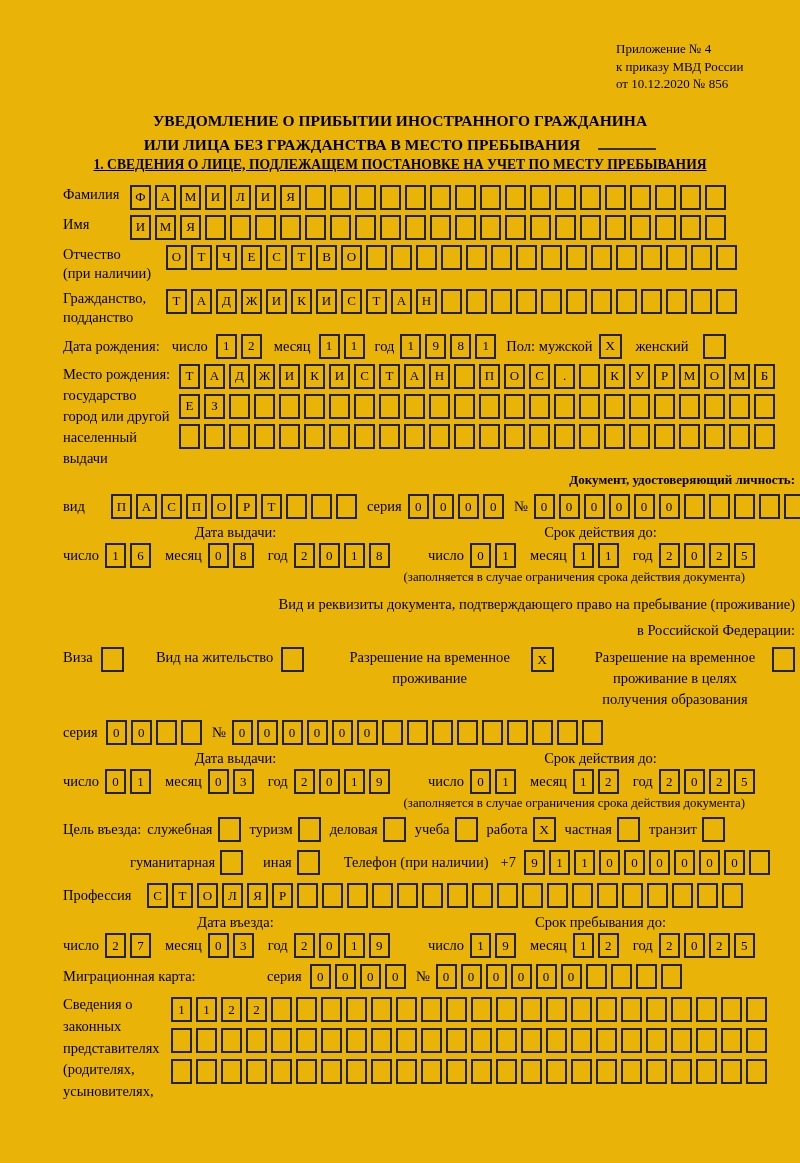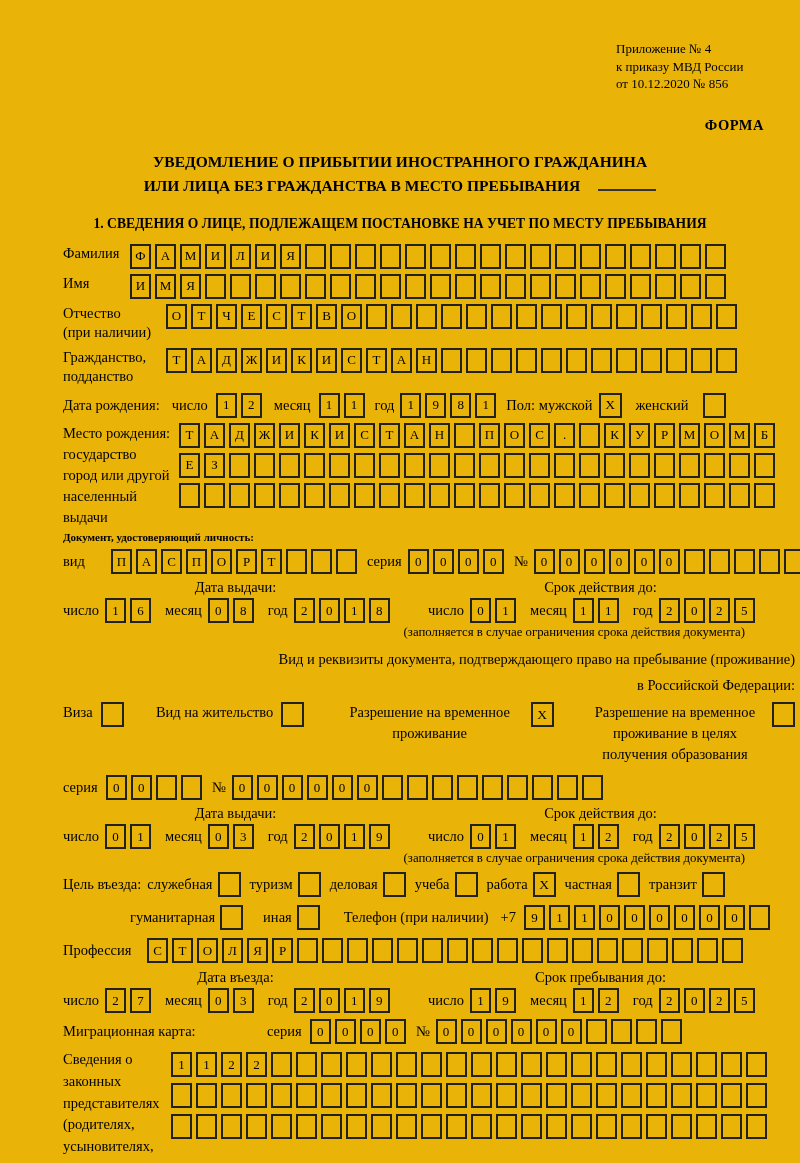--- a/index.html
+++ b/index.html
@@ -3,31 +3,31 @@
 <meta charset="utf-8">
 <style>
   html,body{margin:0;padding:0;background:#fff;}
   .page{position:relative;width:800px;height:1163px;background:#eab308;overflow:hidden;
         font-family:"Liberation Serif","DejaVu Serif",serif;color:#000;}
   .hdr{margin:40px 0 0 616px;font-size:13px;line-height:1.35;}
   .hdr-note{margin:5px 0 0 616px;font-size:12.5px;line-height:1.3;}
   .forma{margin:24px 36px 0 0;text-align:right;font-weight:bold;font-size:14.5px;letter-spacing:.5px;}
   .title{margin-top:16px;text-align:center;font-weight:bold;font-size:15.5px;line-height:1.55;}
   .blank-line{display:inline-block;width:58px;height:14px;border-bottom:2px solid #333;margin-left:18px;}
-  .section{margin-top:18px;text-align:center;font-weight:bold;font-size:13.6px;}
+  .section{text-align:center;font-weight:bold;font-size:13.6px;text-decoration:underline;}
   .content{padding:12px 5px 0 63px;font-size:14.5px;}
   .row{display:flex;align-items:flex-start;margin-bottom:5px;}
   .row.center{align-items:center;}
   .lbl{flex:none;line-height:1.35;}
   .cells{display:flex;flex-wrap:nowrap;}
   .cell{flex:none;width:21px;height:25px;box-sizing:border-box;border:2px solid #222;margin-right:4px;
         display:flex;align-items:center;justify-content:center;font-size:13px;}
   .cbox{display:inline-flex;flex:none;width:23px;height:25px;box-sizing:border-box;border:2px solid #222;
         align-items:center;justify-content:center;font-size:13.5px;}
-  .doc-head{text-align:left;font-weight:bold;font-size:11px;margin:3px 0 6px 0;}
+  .doc-head{text-align:right;font-weight:bold;font-size:13px;margin:3px 0 6px 0;}
   .dlabels{display:flex;margin-bottom:2px;}
   .dlabels .dl1{width:345px;text-align:center;}
   .dlabels .dl2{width:345px;text-align:center;margin-left:20px;}
   .dgroups{display:flex;margin-bottom:4px;}
   .dgrp{display:flex;align-items:center;width:345px;}
   .dgrp.g2{margin-left:20px;}
   .dgrp .dl{margin-right:6px;}
   .dgrp .dl+ .cells{margin-right:10px;}
   .note-r{font-size:12.8px;text-align:right;padding-right:50px;margin:-2px 0 6px 0;}
   .intro{line-height:1.8;text-align:right;}
@@ -51,21 +51,20 @@
 </head>
 <body>
 
 <div class="page">
 
   <div class="hdr">
     <div>Приложение № 4</div>
     <div>к приказу МВД России</div>
     <div>от 10.12.2020 № 856</div>
   </div>
-  <div class="forma">ФОРМА</div>
 
   <div class="title">
     <div>УВЕДОМЛЕНИЕ О ПРИБЫТИИ ИНОСТРАННОГО ГРАЖДАНИНА</div>
     <div>
       <span>ИЛИ ЛИЦА БЕЗ ГРАЖДАНСТВА В МЕСТО ПРЕБЫВАНИЯ</span><span class="blank-line"></span>
     </div>
   </div>
 
   <div class="section">1. СВЕДЕНИЯ О ЛИЦЕ, ПОДЛЕЖАЩЕМ ПОСТАНОВКЕ НА УЧЕТ ПО МЕСТУ ПРЕБЫВАНИЯ</div>
 

